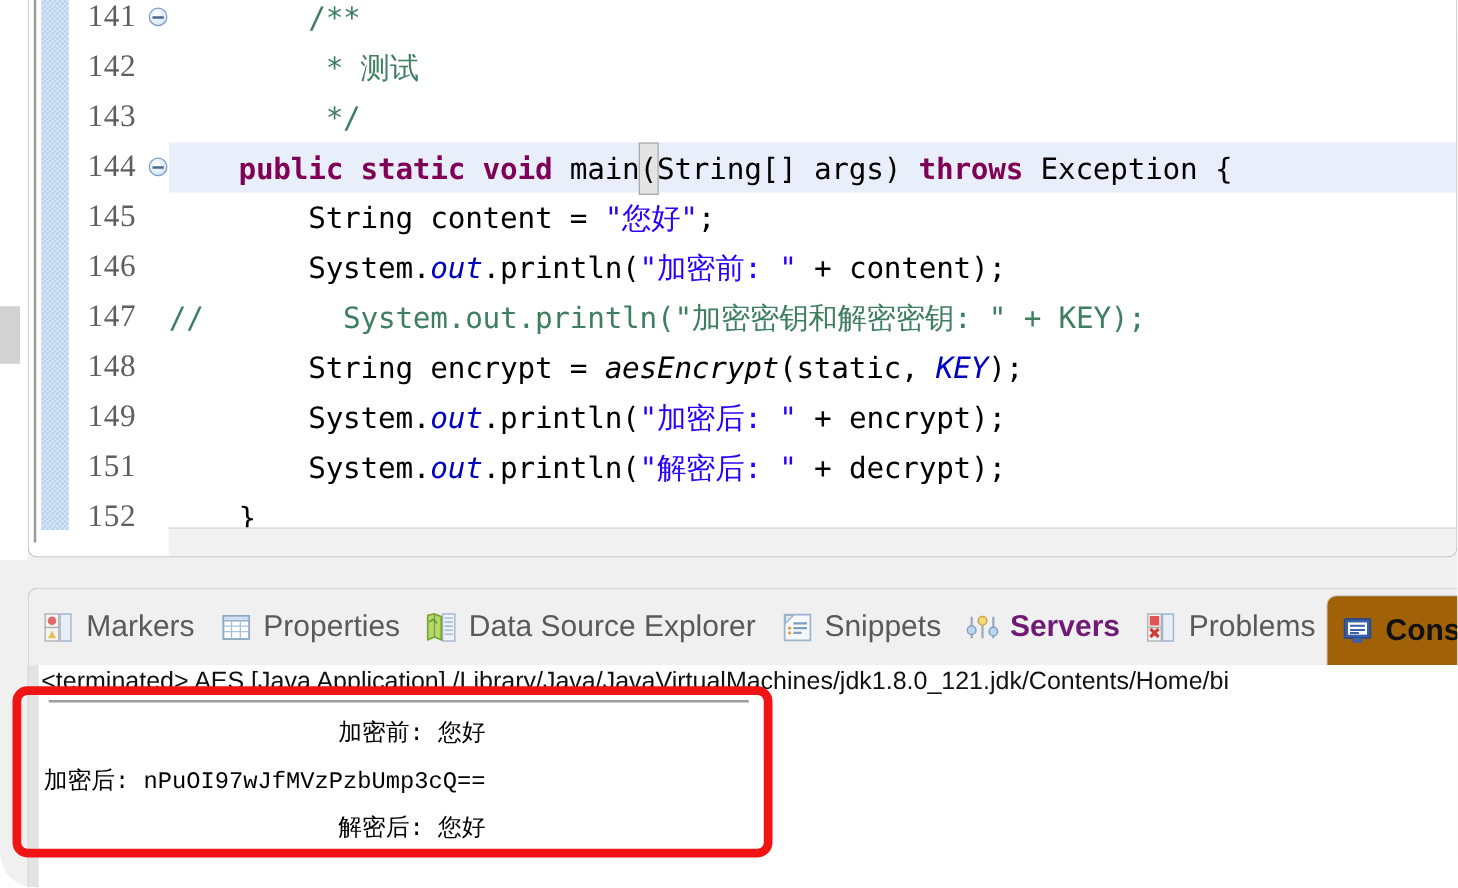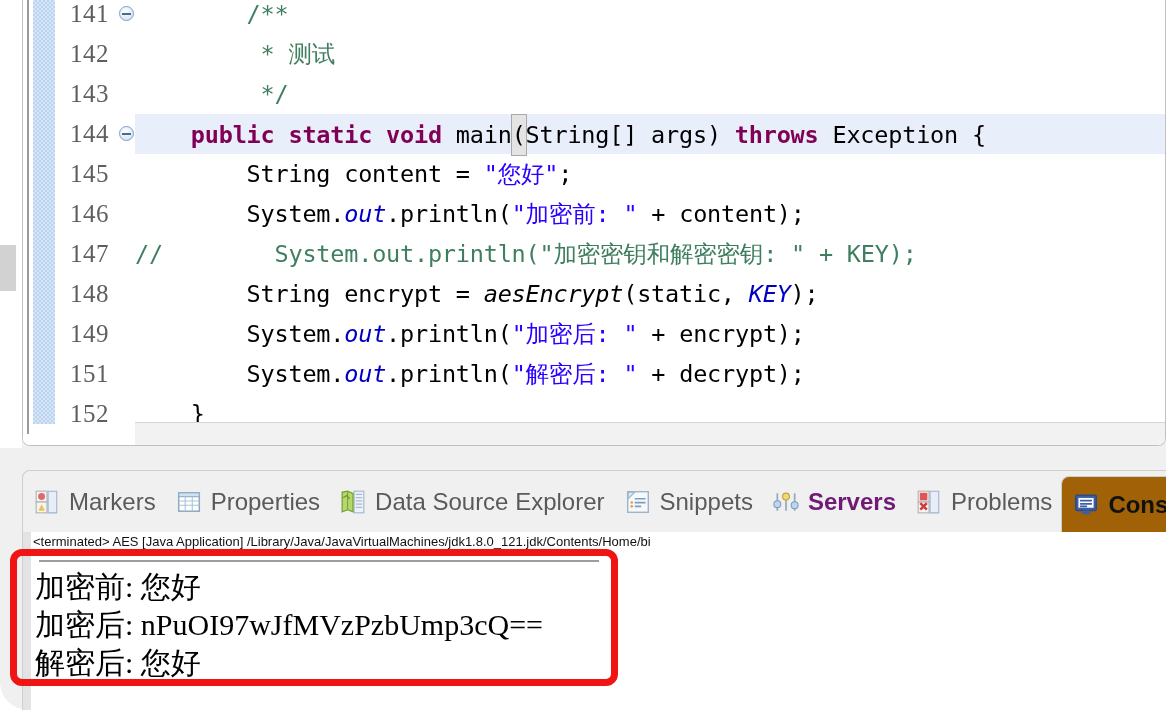--- a/index.html
+++ b/index.html
@@ -235,42 +235,43 @@
     height: 178px;
     background: #ffffff;
     border-left: 1px solid #cfcfcf;
     box-sizing: border-box;
     overflow: hidden;
   }
   .console-head {
     position: absolute;
     left: 10px;
     top: 2px;
-    font-size: 13px;
+    font-size: 20px;
     color: #111;
     white-space: nowrap;
     font-family: "Liberation Sans", sans-serif;
   }
   .console-rule {
     position: absolute;
     left: 16px;
     top: 28px;
     width: 560px;
     height: 2px;
     background: #9d9d9d;
   }
   .console-body {
     position: absolute;
     left: 12px;
     top: 36px;
-    font-family: Liberation Serif, serif;
-    font-size: 30px;
+    font-family: Liberation Mono, monospace;
+    font-size: 19px;
     line-height: 38px;
     color: #000;
     white-space: pre;
+    text-align: right;
   }
   .console-left-strip {
     position: absolute;
     left: 0;
     top: 0;
     width: 8px;
     height: 100%;
     background: #e3e3e3;
   }
 

